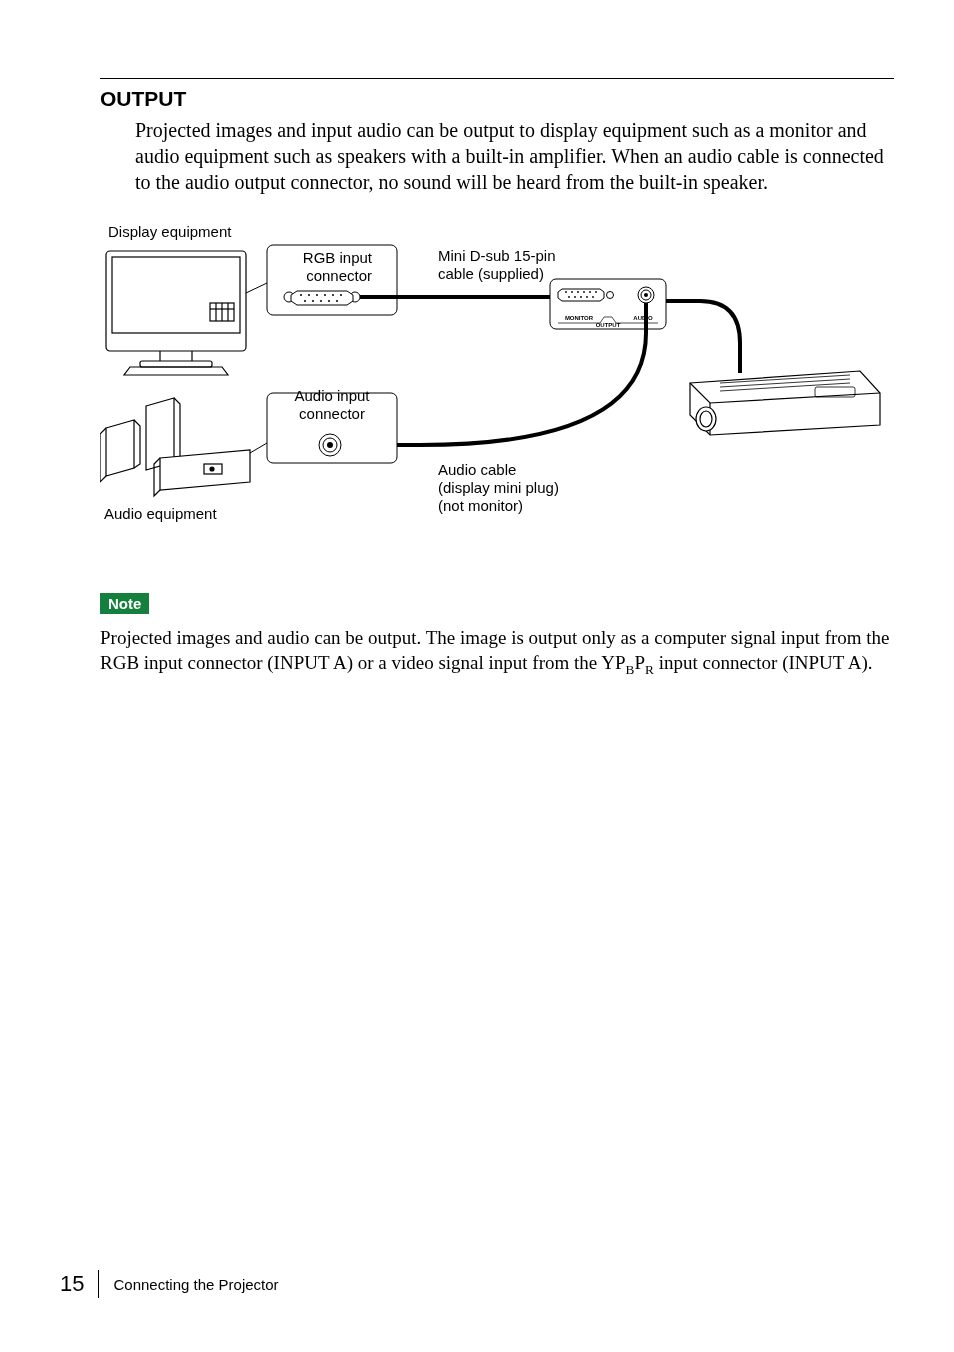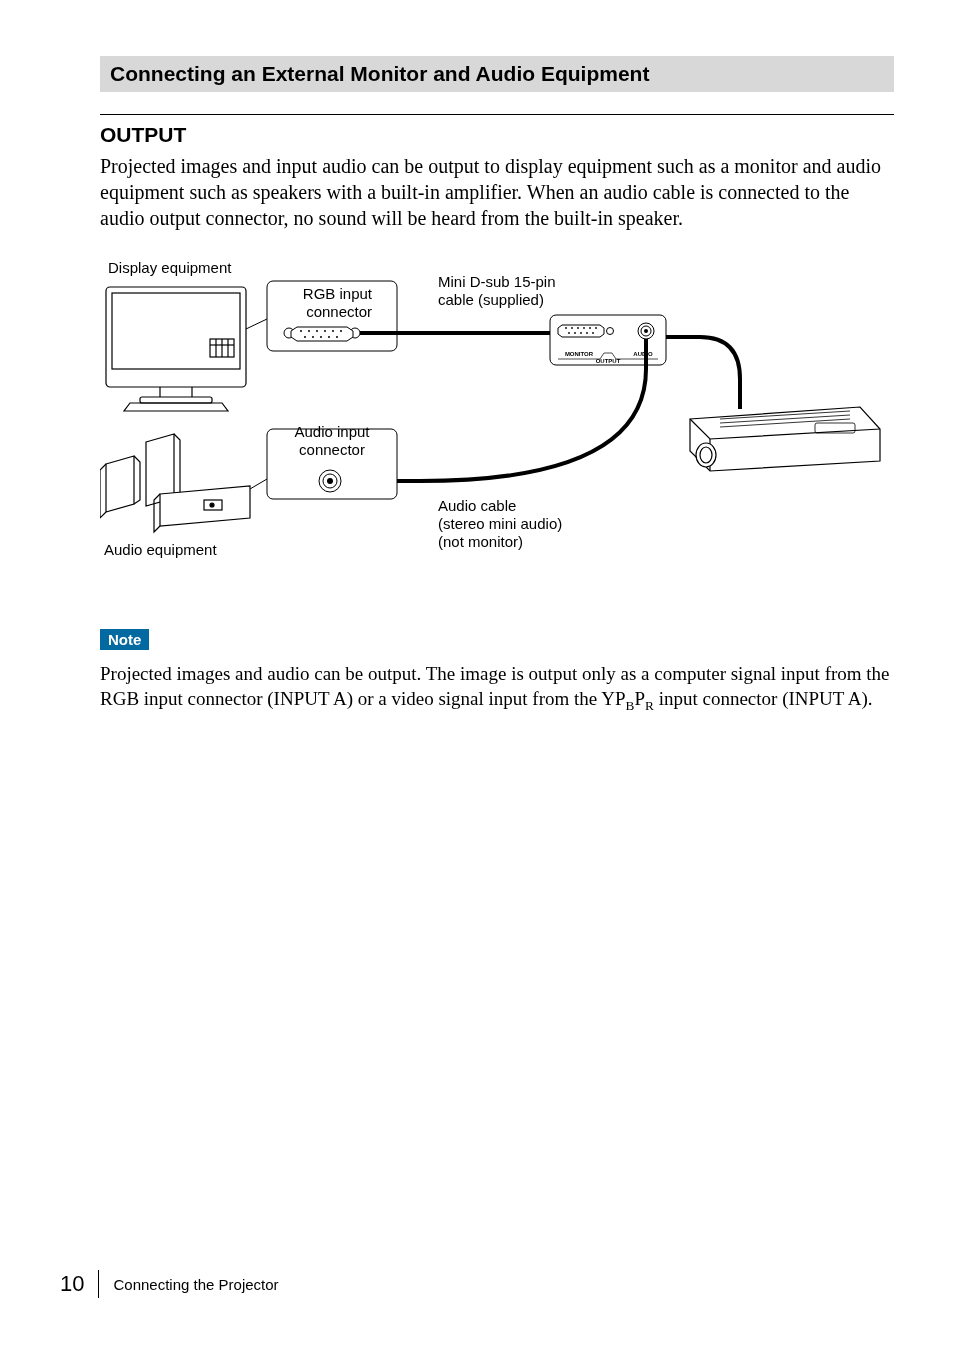--- a/index.html
+++ b/index.html
@@ -29,32 +29,33 @@
     font-weight: bold;
     font-size: 21px;
     border-top: 1.5px solid #000;
     padding-top: 8px;
     margin-top: 22px;
   }
   .body-text {
     font-size: 20px;
     line-height: 1.3;
     margin-top: 6px;
+    margin-left: 35px;
   }
   .figure {
     margin-top: 28px;
     position: relative;
     height: 320px;
     font-family: Arial, Helvetica, sans-serif;
     font-size: 15px;
   }
   .fig-label { position: absolute; line-height: 1.2; }
   .note-chip {
     display: inline-block;
-    background: #0369a1;
+    background: #15803d;
     color: #fff;
     font-family: Arial, Helvetica, sans-serif;
     font-weight: bold;
     font-size: 15px;
     padding: 2px 8px;
     margin-top: 50px;
   }
   .note-text {
     font-size: 19px;
     line-height: 1.3;
@@ -83,21 +84,20 @@
   }
   sub { font-size: 0.7em; vertical-align: sub; }
 
   
   svg { position: absolute; top:0; left:0; }
 </style>
 </head>
 <body>
 
 <div class="page">
-  <div class="section-bar">Connecting an External Monitor and Audio Equipment</div>
 
   <div class="sub-title">OUTPUT</div>
 
   <div class="body-text">Projected images and input audio can be output to display equipment such as a monitor and audio equipment such as speakers with a built-in amplifier. When an audio cable is connected to the audio output connector, no sound will be heard from the built-in speaker.</div>
 
   <div class="figure">
     <svg width="800" height="320" viewBox="0 0 800 320">
 
       <g stroke="#000" fill="none" stroke-width="1.2">
         <rect x="6" y="28" width="140" height="100" rx="4"></rect>
@@ -220,42 +220,42 @@
       <path d="M297 222 L320 222 Q546 222 546 110 L546 80" stroke="#000" stroke-width="4" fill="none"></path>
     </svg>
 
     <div class="fig-label" style="left:8px; top:0;text-align:center;">Display equipment</div>
 
     <div class="fig-label" style="left:192px; top:26px; text-align:right; width:80px;">
       <span>RGB input</span><br>
       <span>connector</span>
     </div>
 
-    <div class="fig-label" style="left:338px; top:14px;">
+    <div class="fig-label" style="left:338px; top:24px;">
       <span>Mini D-sub 15-pin</span><br>
       <span>cable (supplied)</span>
     </div>
 
     <div class="fig-label" style="left:192px; top:164px; text-align:center; width:80px;">
       <span>Audio input</span><br>
       <span>connector</span>
     </div>
 
     <div class="fig-label" style="left:338px; top:238px;">
       <span>Audio cable</span><br>
-      <span>(stereo mini audio)</span><br>
+      <span>(display mini plug)</span><br>
       <span>(not monitor)</span>
     </div>
 
     <div class="fig-label" style="left:4px; top:282px;">Audio equipment</div>
   </div>
 
   <div class="note-chip">Note</div>
   <div class="note-text">
     <span>Projected images and audio can be output. The image is output only as a computer signal input from the RGB input connector (INPUT A) or a video signal input from the YP</span><sub>B</sub><span>P</span><sub>R</sub><span> input connector (INPUT A).</span>
   </div>
 
   <div class="footer">
-    <span class="page-num">10</span>
+    <span class="page-num">15</span>
     <div class="footer-sep"></div>
     <span class="footer-text">Connecting the Projector</span>
   </div>
 </div>
 
 </body></html>

